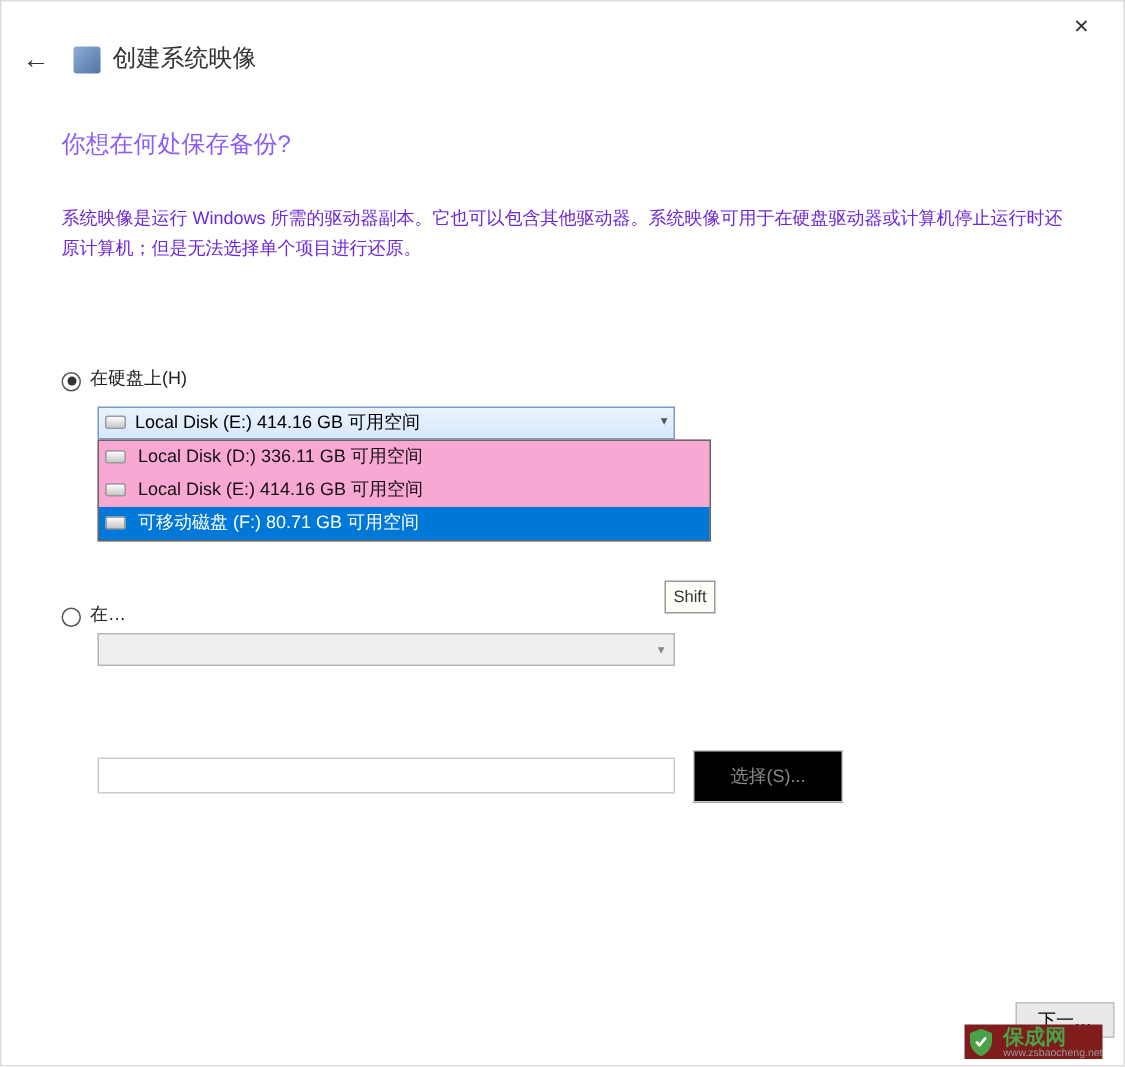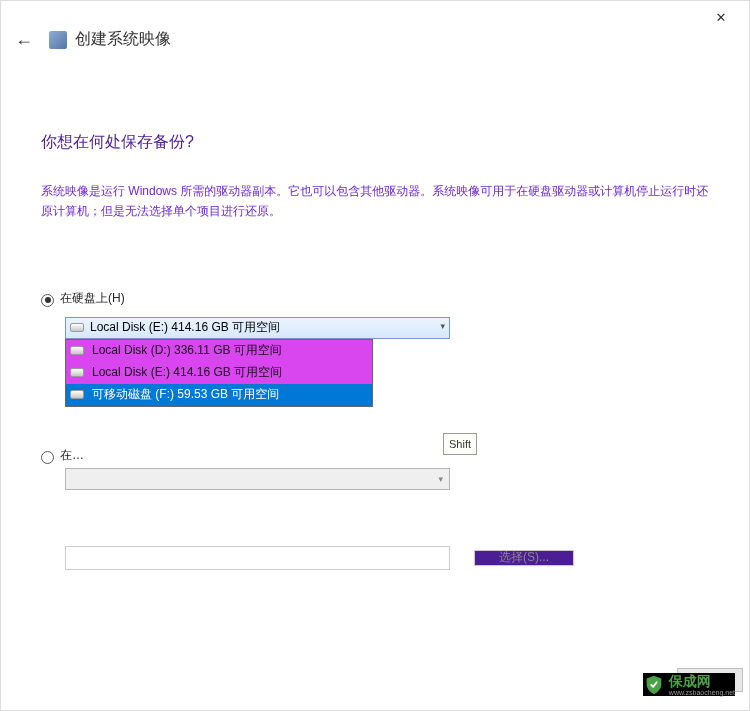--- a/index.html
+++ b/index.html
@@ -27,23 +27,22 @@
     .app-icon {
       width: 18px; height: 18px; margin-right: 8px;
       background: linear-gradient(135deg,#8faed7,#5275a6);
       border-radius: 2px; display: inline-block;
     }
     .app-title { font-size: 16px; color: #333; }
     .content {
       padding: 20px 40px 0 40px;
     }
     .heading {
-      color: #4c1d95; font-size: 16px; font-weight: normal;
+      color: #8b5cf6; font-size: 16px; font-weight: normal;
       margin-bottom: 28px;
-      margin-top: 46px;
     }
     .desc {
       font-size: 12px; color: #6d28d9; line-height: 1.7;
       margin-bottom: 68px;
     }
     .option-row {
       display: flex; align-items: flex-end;
       margin-bottom: 10px;
     }
     .radio {
@@ -72,22 +71,22 @@
       background: linear-gradient(#fdfdfd,#c7c7c7);
       border: 1px solid #9a9a9a; border-radius: 2px;
       flex-shrink: 0;
     }
     .combo-arrow {
       position: absolute; right: 4px; top: 3px;
       font-size: 9px; color: #555;
     }
     .combo-list {
       position: absolute; left: 0; top: 22px;
-      width: 308px; border: 1px solid #666;
-      background: #d946ef; z-index: 10;
+      width: 409px; border: 1px solid #666;
+      background: #f9a8d4; z-index: 10;
     }
     .combo-item {
       height: 22px; display: flex; align-items: center;
       padding-left: 4px; font-size: 12px; color: #111;
     }
     .combo-item .txt { margin-left: 2px; }
     .combo-item.sel { background: #0078d7; color: #fff; }
     .combo-item.refresh { padding-left: 30px; }
     .tooltip {
       position: absolute; left: 378px; top: 116px;
@@ -113,40 +112,40 @@
     }
     .net-input-row {
       margin-left: 24px; display: flex; align-items: center;
       margin-top: 6px;
     }
     .net-input {
       width: 385px; height: 24px;
       border: 1px solid #ccc; background: #fff;
     }
     .select-btn {
-      margin-left: 24px; width: 100px; height: 16px;
+      margin-left: 12px; width: 100px; height: 35px;
       border: 1px solid #c9c9c9;
-      background: #4c1d95; color: #888;
+      background: #000000; color: #888;
       font-size: 12px; display: flex;
       align-items: center; justify-content: center;
     }
     .buttonbar {
       position: absolute; bottom: 18px; right: 6px;
       display: flex;
     }
     .next-btn {
       width: 66px; height: 24px;
       border: 1px solid #bfbfbf;
       background: #e9e9e9; font-size: 12px;
       display: flex; align-items: center; justify-content: center;
     }
     .watermark {
-      position: absolute; bottom: 14px; right: 14px;
+      position: absolute; bottom: 4px; right: 14px;
       display: flex; align-items: center; z-index: 2;
-      background: #000000;
+      background: #7f1d1d;
     }
     .shield {
       width: 22px; height: 22px; margin-right: 4px;
       display: inline-block;
     }
     .wm-txt1 { color: #4aa147; font-weight: bold; font-size: 14px; }
     .wm-txt2 { font-size: 7px; color: #999; display: block; margin-top: -2px; }
   </style>
 </head>
 <body>
@@ -179,21 +178,21 @@
       <div class="combo-item">
         <span class="disk-icon"></span>
         <span class="txt">Local Disk (D:)  336.11 GB 可用空间</span>
       </div>
       <div class="combo-item">
         <span class="disk-icon"></span>
         <span class="txt">Local Disk (E:)  414.16 GB 可用空间</span>
       </div>
       <div class="combo-item sel">
         <span class="disk-icon"></span>
-        <span class="txt">可移动磁盘 (F:)  59.53 GB 可用空间</span>
+        <span class="txt">可移动磁盘 (F:)  80.71 GB 可用空间</span>
       </div>
     </div>
     <div class="tooltip">Shift</div>
   </div>
 
   <div class="dvd-section">
     <div class="option-row" style="margin-bottom:0">
       <span class="radio"></span>
       <span class="option-label">在…</span>
     </div>

